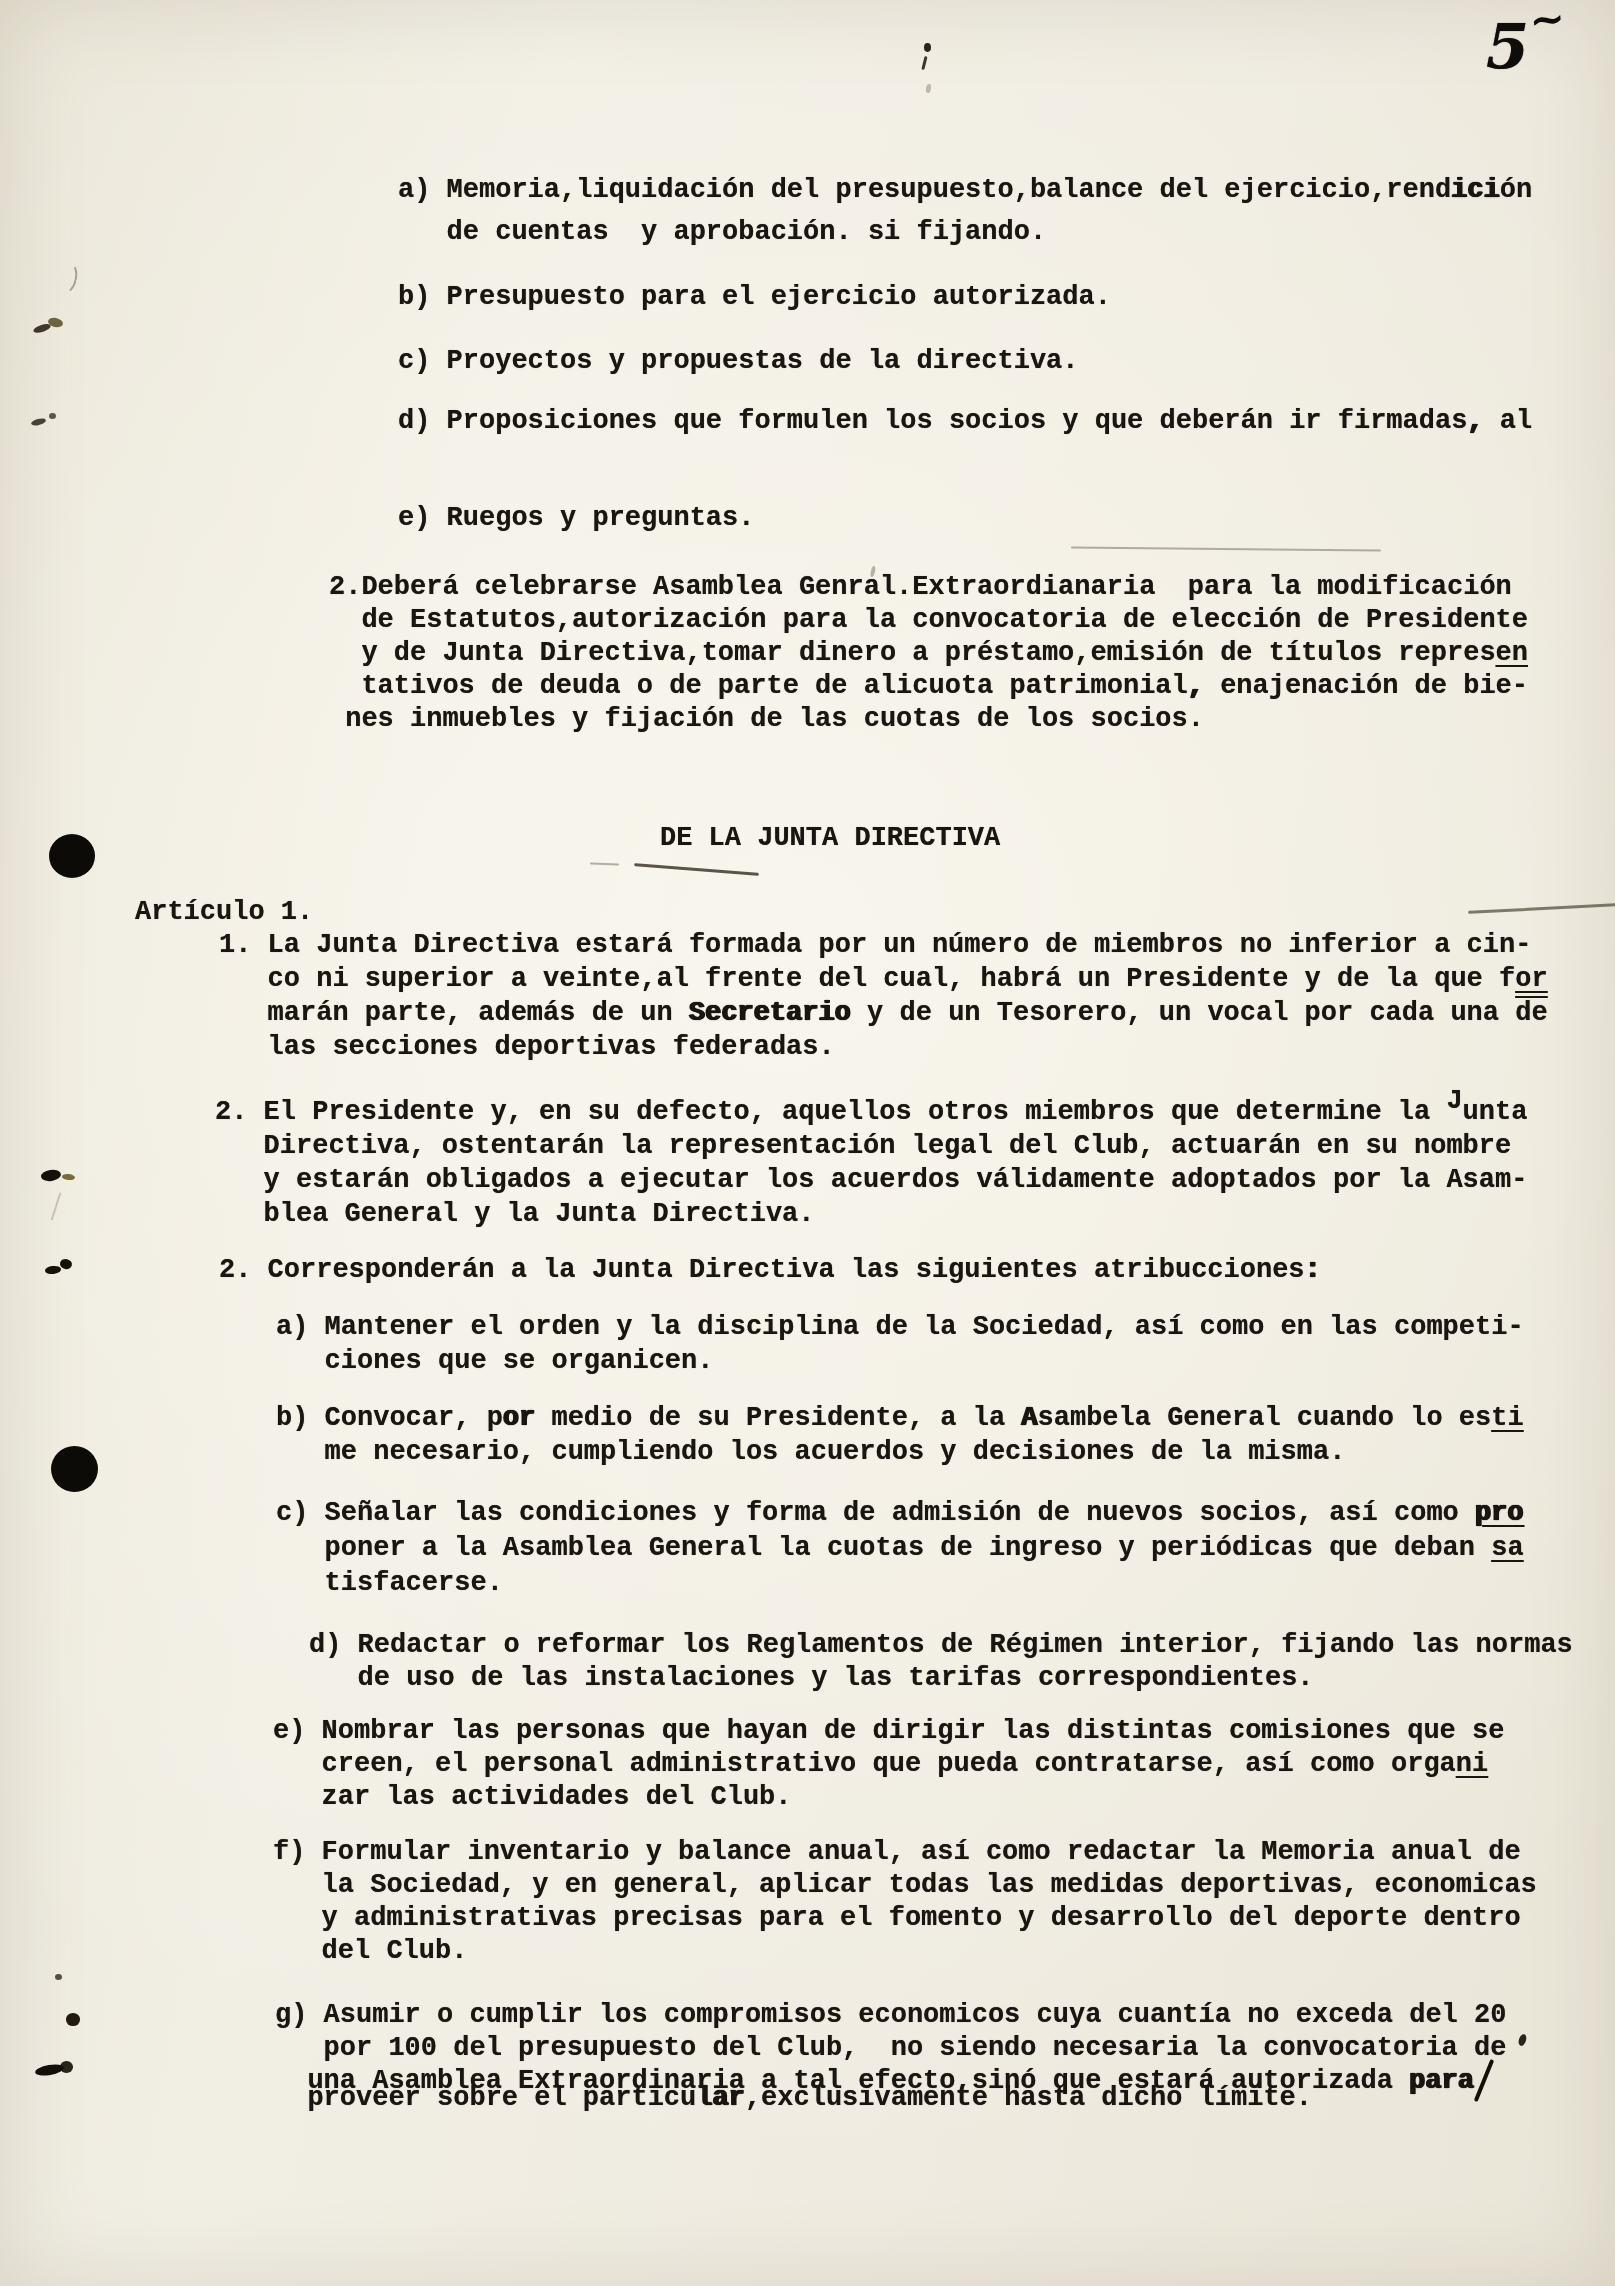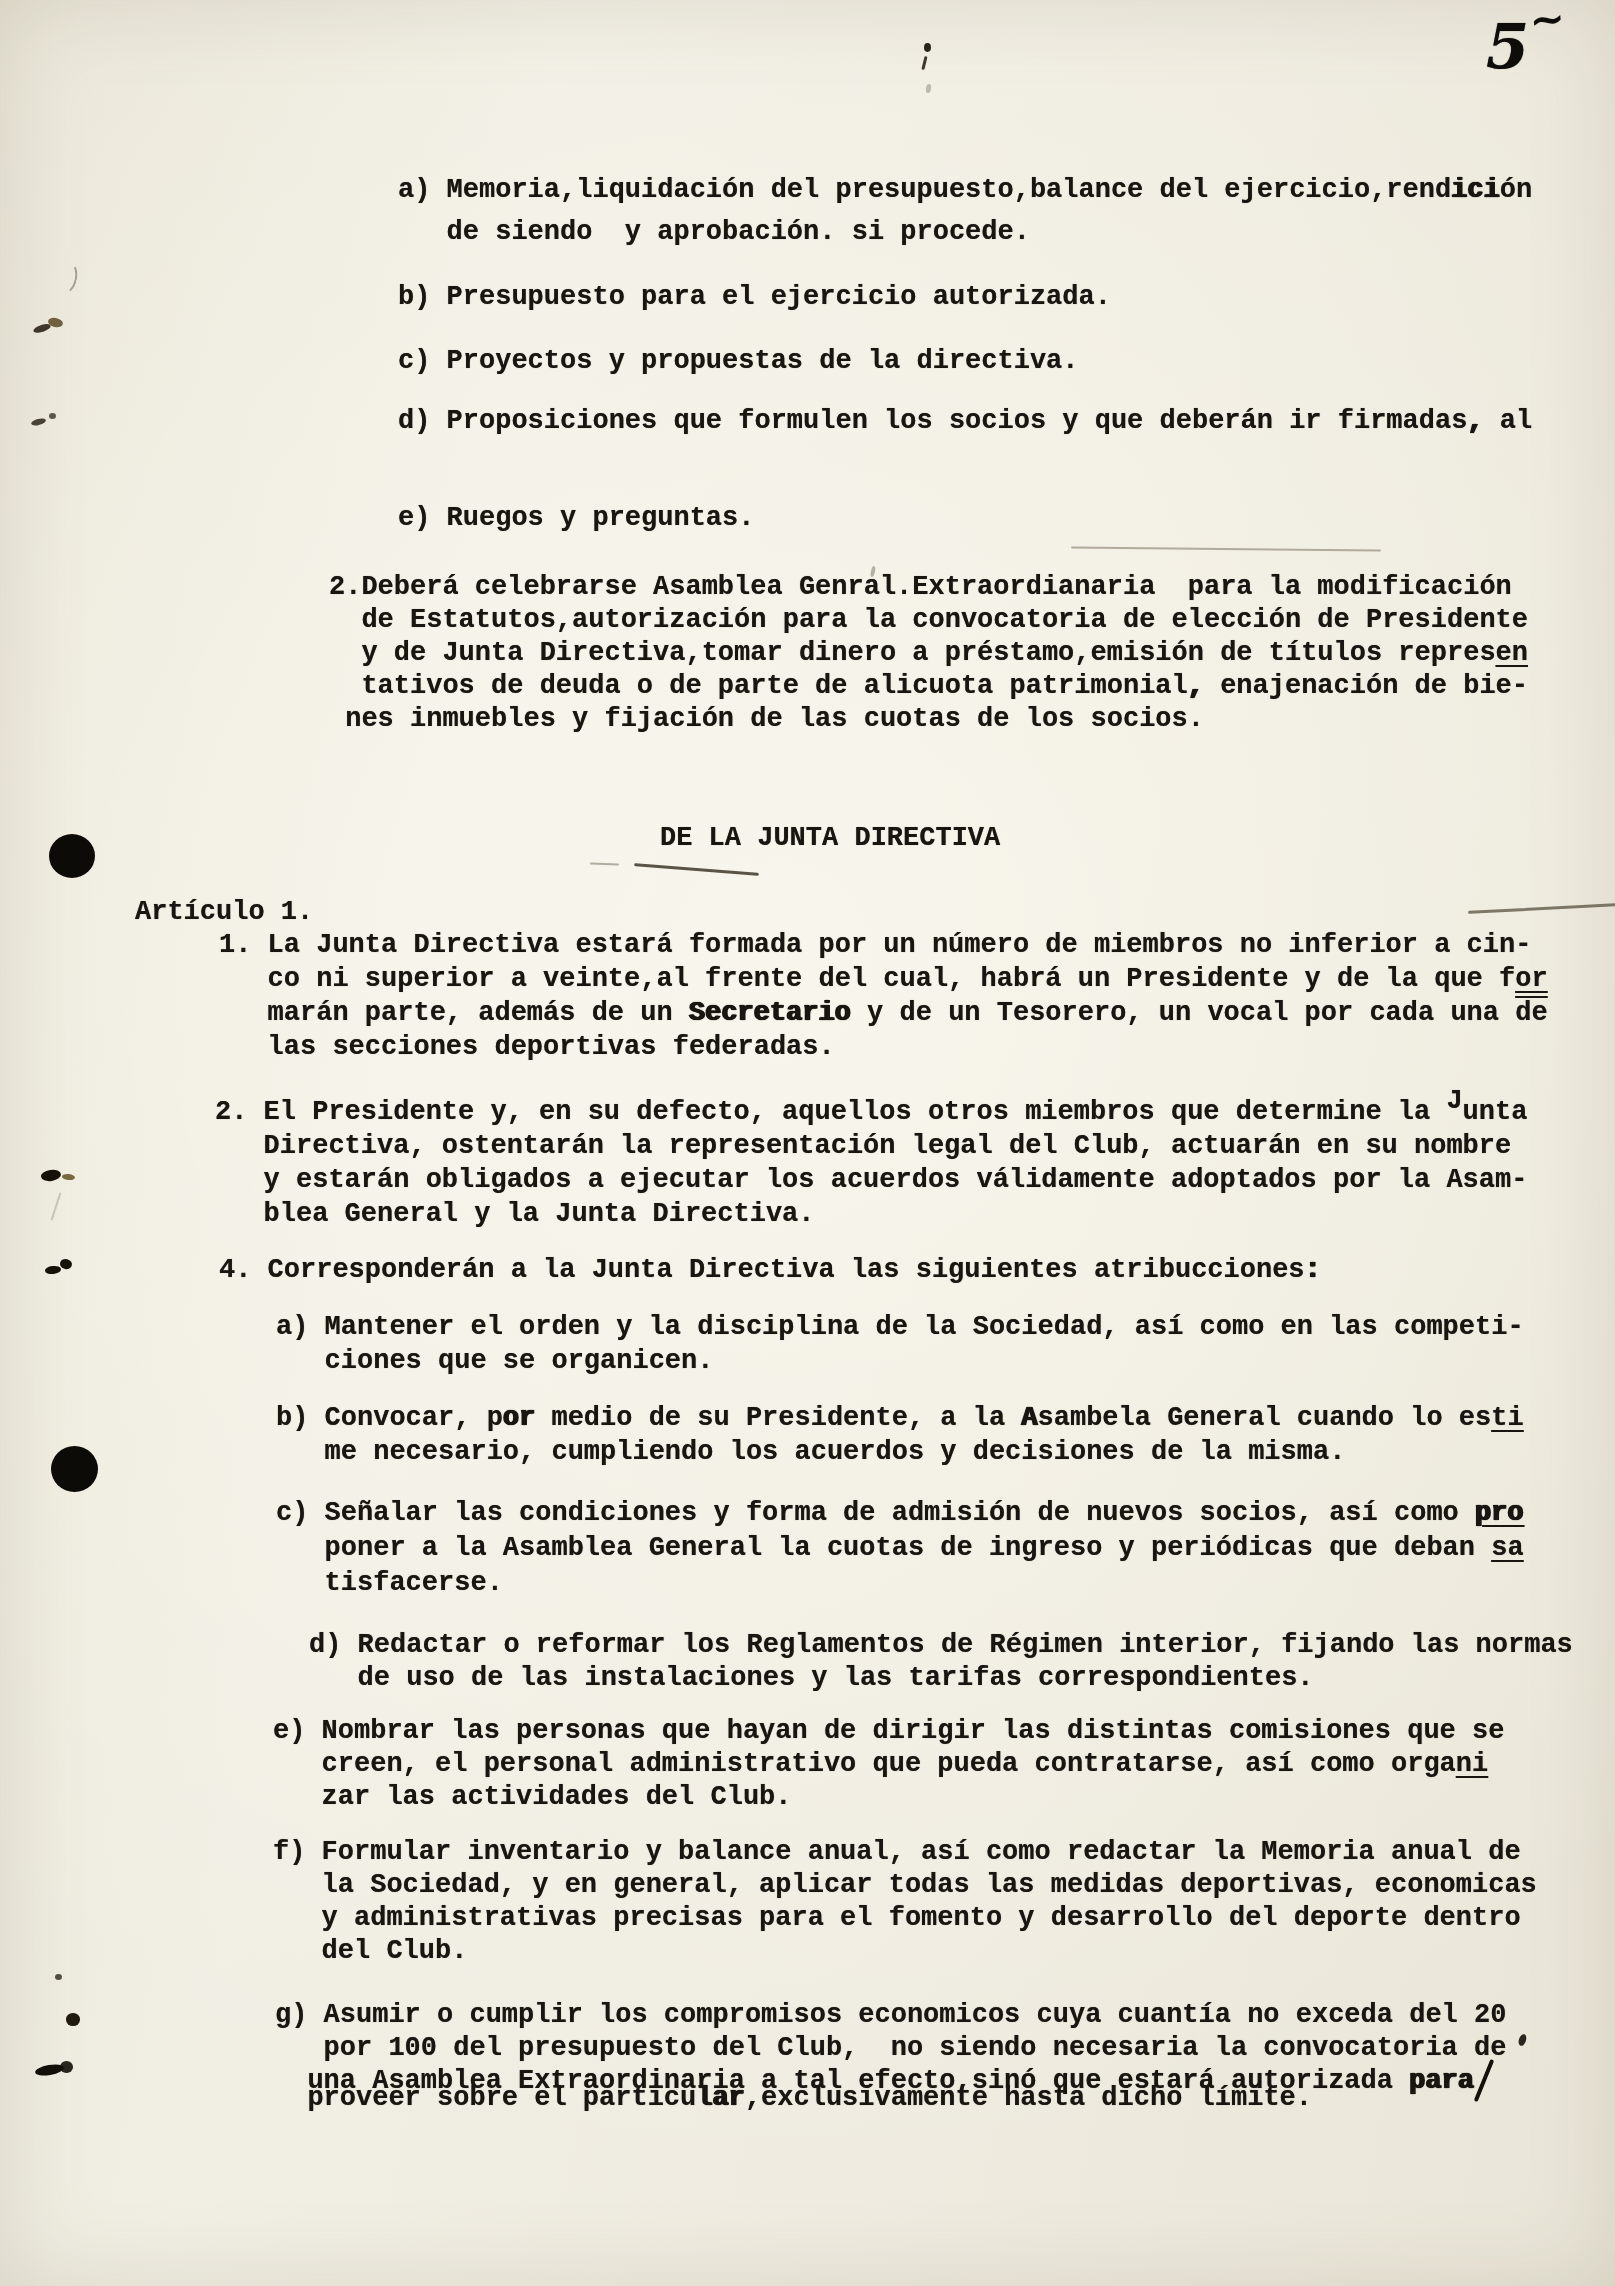--- a/index.html
+++ b/index.html
@@ -46,31 +46,31 @@
     font-size:43px;font-weight:700;color:#0f0d09;
     transform:rotate(-6deg);
   }
 </style>
 </head>
 <body>
 
 <div id="page">
   <div id="page-number">5</div>
   <div id="page-number-tilde">~</div>
-<div class="para" style="left: 398px; top: 169px; line-height: 42px;"><div class="tline"><span>a) Memoria,liquidación del presupuesto,balance del ejercicio,rend</span><span class="seg-b">ici</span><span>ón</span></div><div class="tline"><span>   de siendo  y aprobación. si procede.</span></div></div>
+<div class="para" style="left: 398px; top: 169px; line-height: 42px;"><div class="tline"><span>a) Memoria,liquidación del presupuesto,balance del ejercicio,rend</span><span class="seg-b">ici</span><span>ón</span></div><div class="tline"><span>   de cuentas  y aprobación. si fijando.</span></div></div>
     <div class="para" style="left: 398px; top: 276px; line-height: 42px;"><div class="tline"><span>b) Presupuesto para el ejercicio autorizada.</span></div></div>
     <div class="para" style="left: 398px; top: 340px; line-height: 42px;"><div class="tline"><span>c) Proyectos y propuestas de la directiva.</span></div></div>
     <div class="para" style="left: 398px; top: 404px; line-height: 35px;"><div class="tline"><span>d) Proposiciones que formulen los socios y que deberán ir firmadas</span><span class="seg-b">,</span><span> al</span></div></div>
     <div class="para" style="left: 398px; top: 501px; line-height: 35px;"><div class="tline"><span>e) Ruegos y preguntas.</span></div></div>
     <div class="para" style="left: 329px; top: 571px; line-height: 33px;"><div class="tline"><span>2.Deberá celebrarse Asamblea Genral.Extraordianaria  para la modificación</span></div><div class="tline"><span>  de Estatutos,autorización para la convocatoria de elección de Presidente</span></div><div class="tline"><span>  y de Junta Directiva,tomar dinero a préstamo,emisión de títulos repres</span><span class="seg-u">en</span></div><div class="tline"><span>  tativos de deuda o de parte de alicuota patrimonial</span><span class="seg-b">,</span><span> enajenación de bie-</span></div><div class="tline"><span> nes inmuebles y fijación de las cuotas de los socios.</span></div></div>
     <div class="para" style="left: 660px; top: 822px; line-height: 33px;"><div class="tline"><span>DE LA JUNTA DIRECTIVA</span></div></div>
     <div class="para" style="left: 135px; top: 896px; line-height: 33px;"><div class="tline"><span>Artículo 1.</span></div></div>
     <div class="para" style="left: 219px; top: 928px; line-height: 34px;"><div class="tline"><span>1. La Junta Directiva estará formada por un número de miembros no inferior a cin-</span></div><div class="tline"><span>   co ni superior a veinte,al frente del cual, habrá un Presidente y de la que f</span><span class="seg-u">or</span></div><div class="tline"><span>   marán parte, además de un </span><span class="seg-b">Secretario</span><span> y de un Tesorero, un vocal por cada una </span><span class="seg-o">de</span></div><div class="tline"><span>   las secciones deportivas federadas.</span></div></div>
     <div class="para" style="left: 215px; top: 1095px; line-height: 34px;"><div class="tline"><span>2. El Presidente y, en su defecto, aquellos otros miembros que determine la </span><span class="seg-sup">J</span><span>unta</span></div><div class="tline"><span>   Directiva, ostentarán la representación legal del Club, actuarán en su nombre</span></div><div class="tline"><span>   y estarán obligados a ejecutar los acuerdos válidamente adoptados por la Asam-</span></div><div class="tline"><span>   blea General y la Junta Directiva.</span></div></div>
-    <div class="para" style="left: 219px; top: 1253px; line-height: 34px;"><div class="tline"><span>4. Corresponderán a la Junta Directiva las siguientes atribucciones</span><span class="seg-b">:</span></div></div>
+    <div class="para" style="left: 219px; top: 1253px; line-height: 34px;"><div class="tline"><span>2. Corresponderán a la Junta Directiva las siguientes atribucciones</span><span class="seg-b">:</span></div></div>
     <div class="para" style="left: 276px; top: 1310px; line-height: 34px;"><div class="tline"><span>a) Mantener el orden y la disciplina de la Sociedad, así como en las competi-</span></div><div class="tline"><span>   ciones que se organicen.</span></div></div>
     <div class="para" style="left: 276px; top: 1401px; line-height: 34px;"><div class="tline"><span>b) Convocar, p</span><span class="seg-b">or</span><span> medio de su Presidente, a la </span><span class="seg-b">A</span><span>sambela General cuando lo es</span><span class="seg-u">ti</span></div><div class="tline"><span>   me necesario, cumpliendo los acuerdos y decisiones de la misma.</span></div></div>
     <div class="para" style="left: 276px; top: 1496px; line-height: 35px;"><div class="tline"><span>c) Señalar las condiciones y forma de admisión de nuevos socios, así como </span><span class="seg-b seg-u">pro</span></div><div class="tline"><span>   poner a la Asamblea General la cuotas de ingreso y periódicas que deban </span><span class="seg-u">sa</span></div><div class="tline"><span>   tisfacerse.</span></div></div>
     <div class="para" style="left: 273px; top: 1629px; line-height: 33px; margin-left: 36px;"><div class="tline"><span>d) Redactar o reformar los Reglamentos de Régimen interior, fijando las normas</span></div><div class="tline"><span>   de uso de las instalaciones y las tarifas correspondientes.</span></div></div>
     <div class="para" style="left: 273px; top: 1715px; line-height: 33px;"><div class="tline"><span>e) Nombrar las personas que hayan de dirigir las distintas comisiones que se</span></div><div class="tline"><span>   creen, el personal administrativo que pueda contratarse, así como orga</span><span class="seg-u">ni</span></div><div class="tline"><span>   zar las actividades del Club.</span></div></div>
     <div class="para" style="left: 273px; top: 1836px; line-height: 33px;"><div class="tline"><span>f) Formular inventario y balance anual, así como redactar la Memoria anual de</span></div><div class="tline"><span>   la Sociedad, y en general, aplicar todas las medidas deportivas, economicas</span></div><div class="tline"><span>   y administrativas precisas para el fomento y desarrollo del deporte dentro</span></div><div class="tline"><span>   del Club.</span></div></div>
     <div class="para" style="left: 275px; top: 1999px; line-height: 33px;"><div class="tline"><span>g) Asumir o cumplir los compromisos economicos cuya cuantía no exceda del 20</span></div><div class="tline"><span>   por 100 del presupuesto del Club,  no siendo necesaria la convocatoria de</span></div><div class="tline"><span>  una Asamblea Extraordinaria a tal efecto,sinó que estará autorizada </span><span class="seg-b">para</span></div><div class="tline" style="margin-top: -15.6px;"><span>  proveer sobre el particu</span><span class="seg-b">lar</span><span>,exclusivamente hasta dicho límite.</span></div></div>
     <div class="mark ellipse" style="left: 49px; top: 834px; width: 46px; height: 44px; opacity: 1; transform: rotate(0deg); background: rgb(13, 11, 8);"></div>
     <div class="mark ellipse" style="left: 51px; top: 1446px; width: 47px; height: 46px; opacity: 1; transform: rotate(0deg); background: rgb(13, 11, 8);"></div>
     <div class="mark line" style="left: 1468px; top: 907px; width: 151px; height: 2.9px; opacity: 0.75; transform: rotate(-3deg); background: rgb(87, 80, 63);"></div>

